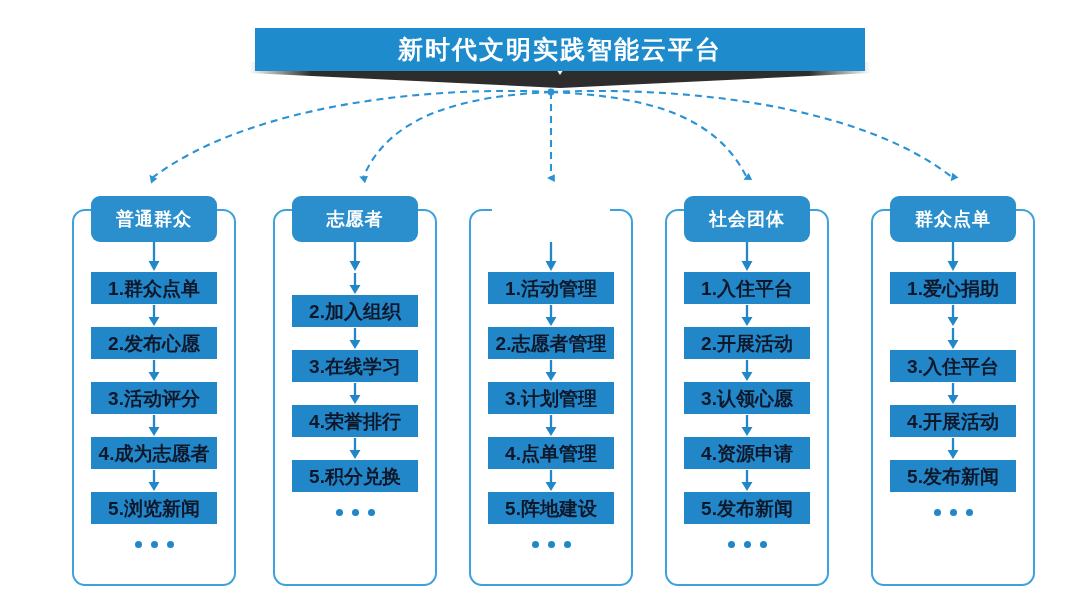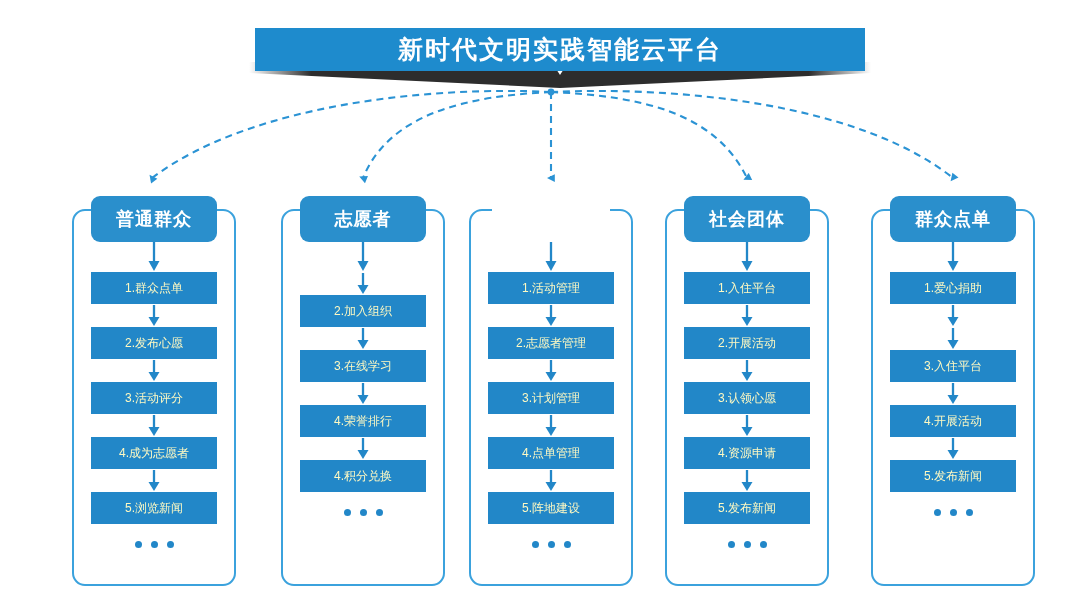--- a/index.html
+++ b/index.html
@@ -145,24 +145,25 @@
   }
   .item {
     width: 126px;
     height: 32px;
     background: #2287c8;
     display: flex;
     align-items: center;
     justify-content: center;
   }
   .item-label {
-    color: #fef9c3;
-    font-size: 12px;
+    color: #0f172a;
+    font-size: 19px;
     line-height: 1;
     white-space: nowrap;
+    font-weight: bold;
   }
   .item-arrow {
     width: 126px;
     height: 23px;
     display: block;
   }
   .dots {
     width: 126px;
     height: 40px;
     display: flex;
@@ -261,21 +262,21 @@
             <span class="item-label">5.浏览新闻</span>
           </div>
         <div class="dots">
           <span class="dot"></span>
           <span class="dot"></span>
           <span class="dot"></span>
         </div>
       </div>
     </div>
 
-    <div class="column" style="left:281px;">
+    <div class="column" style="left:273px;">
       <div class="col-frame"></div>
       <div class="col-frame-notch"></div>
       <div class="col-header">
         <span class="col-header-label">志愿者</span>
       </div>
       <div class="col-body">
         <svg class="head-connector" viewBox="0 0 126 30">
           <line x1="63" y1="0" x2="63" y2="20" stroke="#2287c8" stroke-width="2.3"></line>
           <path d="M57.5,19 L68.5,19 L63,29 Z" fill="#2287c8"></path>
         </svg>
@@ -298,21 +299,21 @@
             <path d="M57.5,13 L68.5,13 L63,22 Z" fill="#2287c8"></path>
           </svg>
         <div class="item">
             <span class="item-label">4.荣誉排行</span>
           </div>
         <svg class="item-arrow" viewBox="0 0 126 23">
             <line x1="63" y1="1" x2="63" y2="14" stroke="#2287c8" stroke-width="2.3"></line>
             <path d="M57.5,13 L68.5,13 L63,22 Z" fill="#2287c8"></path>
           </svg>
         <div class="item">
-            <span class="item-label">4.积分兑换</span>
+            <span class="item-label">5.积分兑换</span>
           </div>
         <div class="dots">
           <span class="dot"></span>
           <span class="dot"></span>
           <span class="dot"></span>
         </div>
       </div>
     </div>
 
     <div class="column" style="left:469px;">

